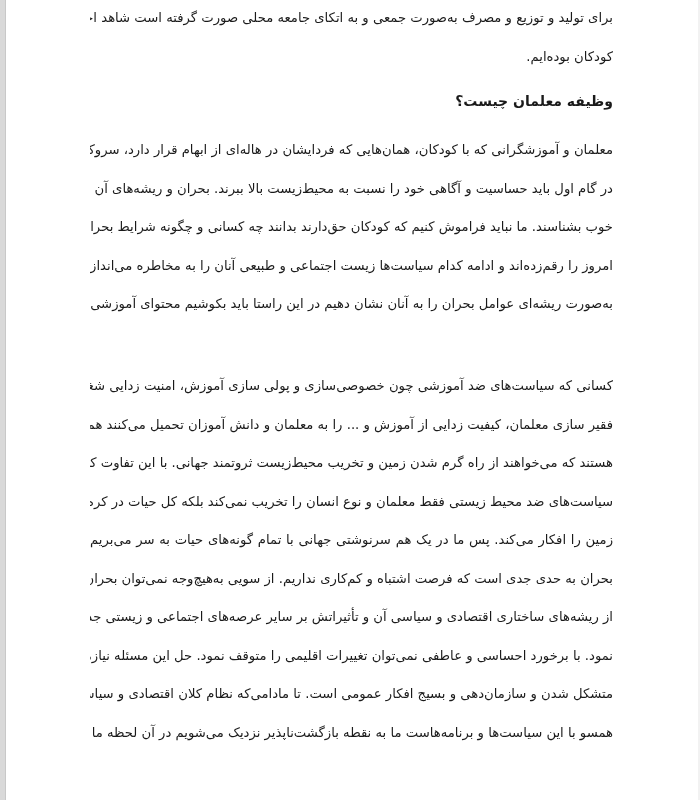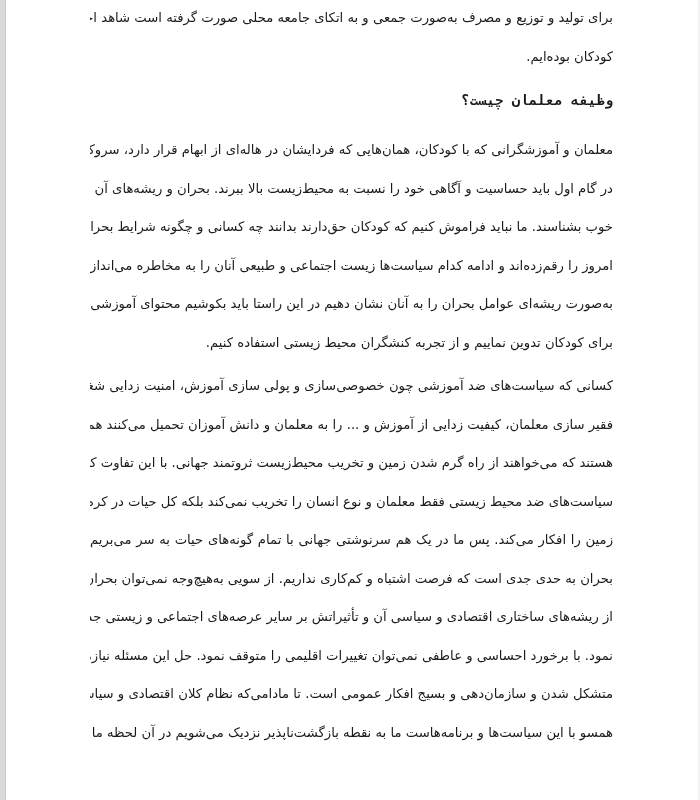--- a/index.html
+++ b/index.html
@@ -53,21 +53,20 @@
     text-align-last: right;
   }
   .p1 { position: absolute; top: -1px; right: 0; width: 523px; }
   .heading {
     position: absolute;
     top: 86px; right: 0;
     font-size: 14px;
     font-weight: bold;
     line-height: 30px;
     margin: 0;
-    font-family: Liberation Mono, monospace;
   }
   .p2 { position: absolute; top: 131px; right: 0; width: 523px; }
   .p3 { position: absolute; top: 367px; right: 0; width: 523px; }
 </style>
 </head>
 <body>
 
 <div class="left-strip"></div>
 <div class="right-strip"></div>
 
@@ -79,21 +78,20 @@
   </div>
 
   <h2 class="heading">وظیفه معلمان چیست؟</h2>
 
   <div class="para p2">
     <span class="line">معلمان و آموزشگرانی که با کودکان، همان‌هایی که فردایشان در هاله‌ای از ابهام قرار دارد، سروکار دارند</span>
     <span class="line">در گام اول باید حساسیت و آگاهی خود را نسبت به محیط‌زیست بالا ببرند. بحران و ریشه‌های آن را</span>
     <span class="line">خوب بشناسند. ما نباید فراموش کنیم که کودکان حق‌دارند بدانند چه کسانی و چگونه شرایط بحرانی</span>
     <span class="line">امروز را رقم‌زده‌اند و ادامه کدام سیاست‌ها زیست اجتماعی و طبیعی آنان را به مخاطره می‌اندازد، باید</span>
     <span class="line">به‌صورت ریشه‌ای عوامل بحران را به آنان نشان دهیم در این راستا باید بکوشیم محتوای آموزشی مناسب</span>
-    <span class="line last">برای کودکان تدوین نماییم و از تجربه کنشگران محیط زیستی استفاده کنیم.</span>
   </div>
 
   <div class="para p3">
     <span class="line">کسانی که سیاست‌های ضد آموزشی چون خصوصی‌سازی و پولی سازی آموزش، امنیت زدایی شغلی و</span>
     <span class="line">فقیر سازی معلمان، کیفیت زدایی از آموزش و ... را به معلمان و دانش آموزان تحمیل می‌کنند همان‌هایی</span>
     <span class="line">هستند که می‌خواهند از راه گرم شدن زمین و تخریب محیط‌زیست ثروتمند جهانی. با این تفاوت که</span>
     <span class="line">سیاست‌های ضد محیط زیستی فقط معلمان و نوع انسان را تخریب نمی‌کند بلکه کل حیات در کره</span>
     <span class="line">زمین را افکار می‌کند. پس ما در یک هم سرنوشتی جهانی با تمام گونه‌های حیات به سر می‌بریم</span>
     <span class="line">بحران به حدی جدی است که فرصت اشتباه و کم‌کاری نداریم. از سویی به‌هیچ‌وجه نمی‌توان بحران را</span>
     <span class="line">از ریشه‌های ساختاری اقتصادی و سیاسی آن و تأثیراتش بر سایر عرصه‌های اجتماعی و زیستی جدا</span>

